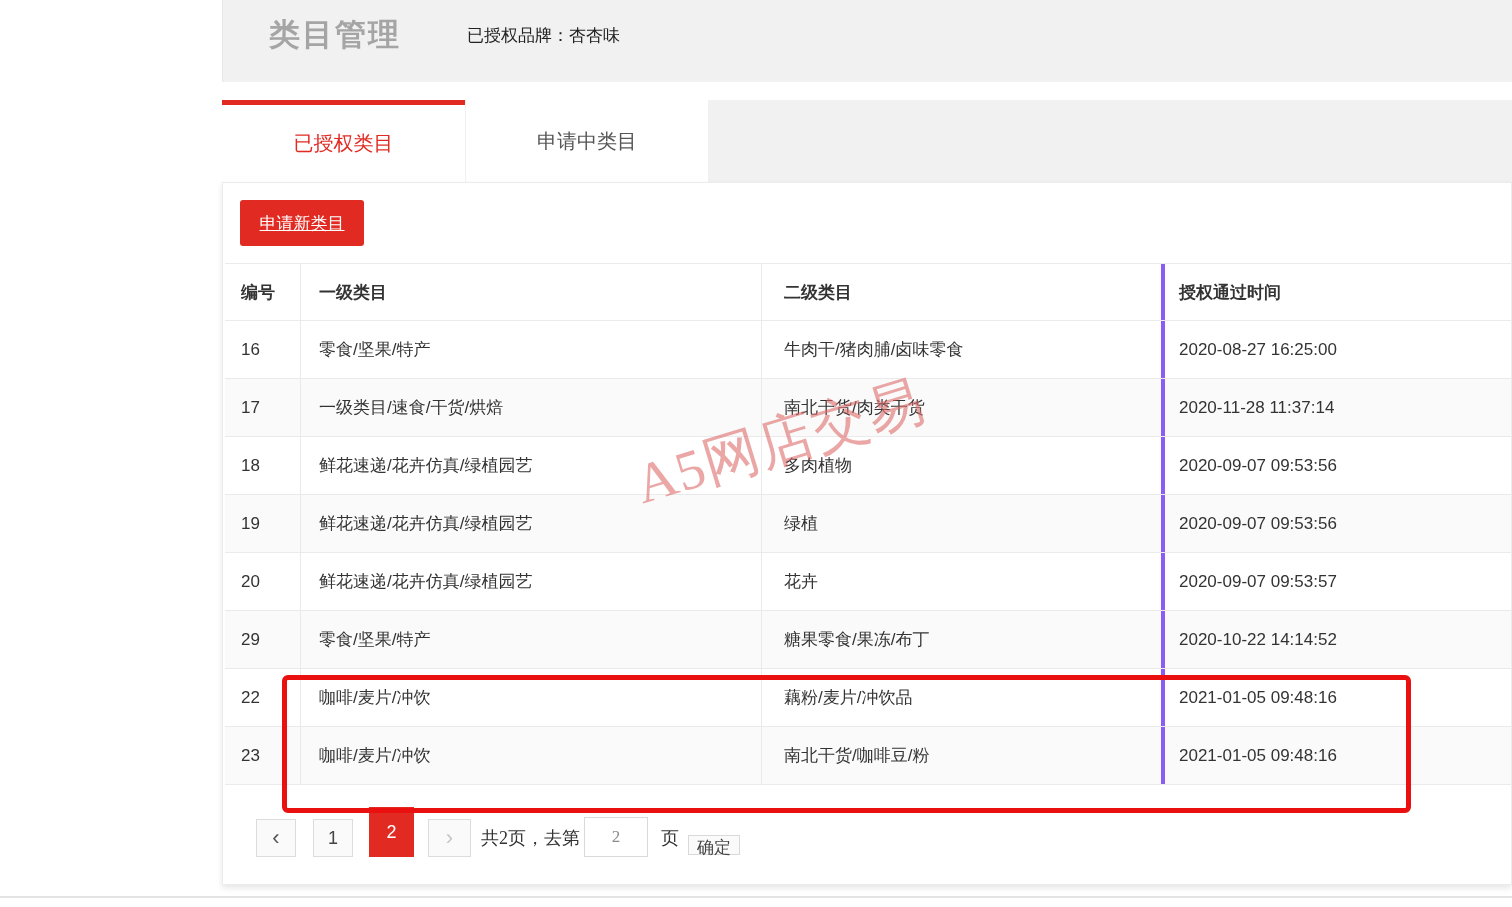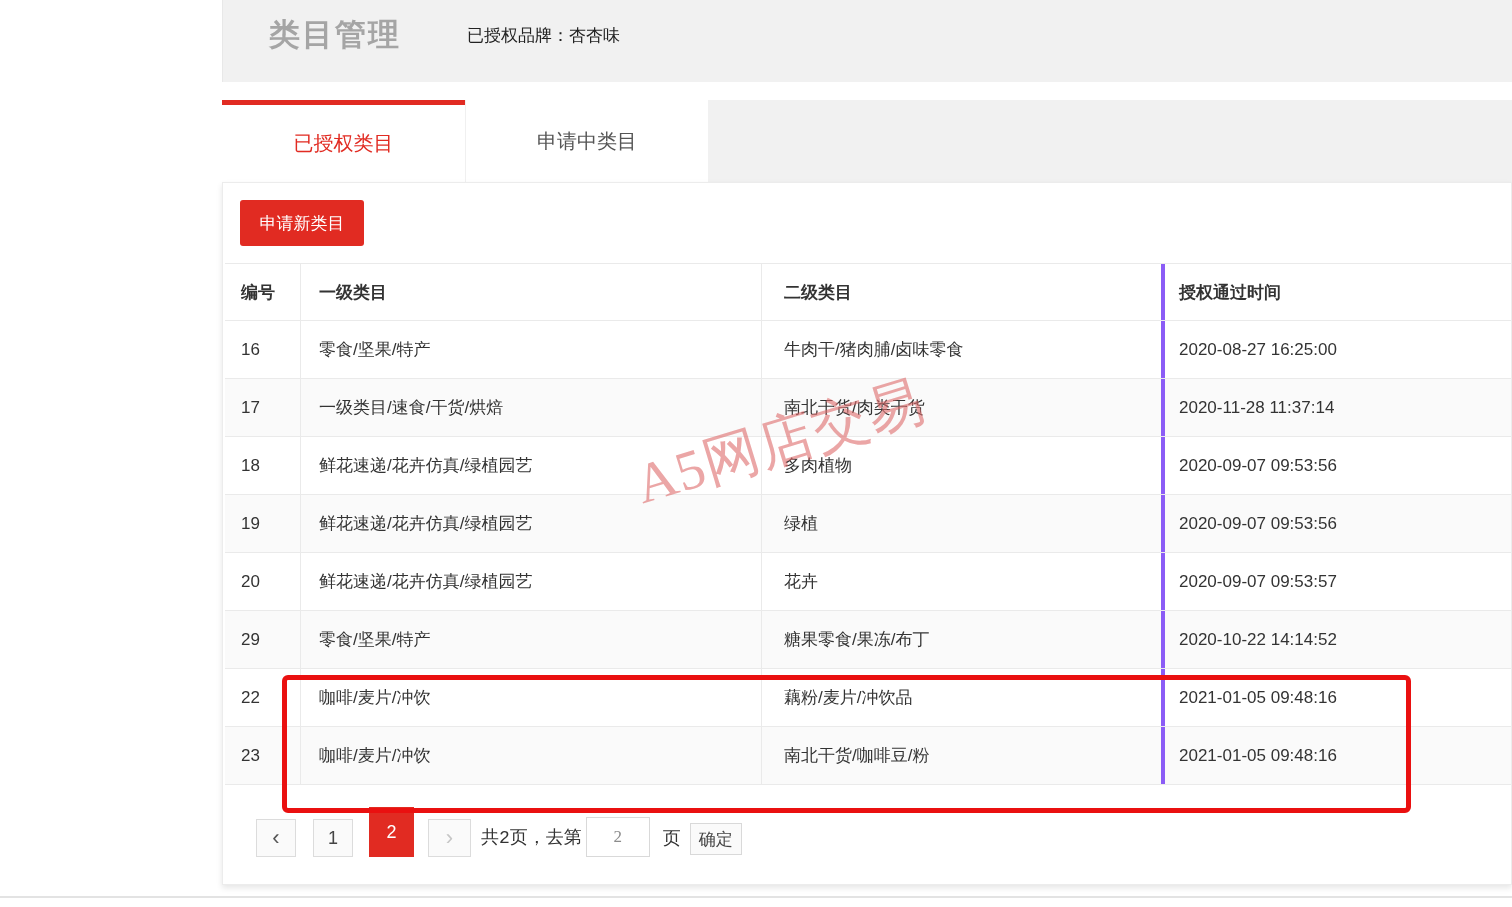--- a/index.html
+++ b/index.html
@@ -22,21 +22,21 @@
   .tab.active { left:222px; border-top:5px solid var(--accent,#e12b22); color:var(--accent,#e12b22); }
   .tab.inactive { left:465px; color:#555; border-left:1px solid #f0f0f0; }
   .tab-filler { position:absolute; left:708px; top:100px; width:804px; height:82px; background:#f1f1f1; }
 
   
   .panel { position:absolute; left:222px; top:182px; width:1290px; height:703px;
            background:#fff; border:1px solid #ececec; box-shadow:0 3px 6px rgba(0,0,0,.10); }
 
   .toolbar { position:absolute; left:17px; top:17px; right:0; height:46px; display:flex; align-items:center; overflow:hidden; }
   .apply-btn { width:124px; height:46px; flex:0 0 124px; background:var(--accent,#e12b22); color:#fff;
-               border:none; border-radius:3px; font-size:17px; cursor:pointer; font-family:inherit; }
+               border:none; border-radius:3px; font-size:17px; cursor:pointer; font-family:inherit;text-decoration:underline; }
   .notice { margin-left:9px; font-size:17px; color:#222; line-height:46px; white-space:nowrap; overflow:hidden; }
 
   
   .cat-table { position:absolute; left:2px; top:80px; right:0; }
   .tr { display:flex; height:58px; align-items:center; border-bottom:1px solid #eaeaea; background:#fff; }
   .tr.head { border-top:1px solid #eaeaea; font-weight:bold; }
   .tr.stripe { background:#fafafa; }
   .td { height:100%; display:flex; align-items:center; font-size:17px; color:#333; overflow:hidden; white-space:nowrap; }
   .c0 { width:75px;  padding-left:16px; }
   .c1 { width:461px; padding-left:18px; border-left:1px solid #eaeaea; }
@@ -46,27 +46,27 @@
   
   .pagination { position:absolute; left:33px; top:621px; height:53px; display:flex; align-items:flex-end; }
   .pg-btn { width:40px; height:38px; background:#fafafa; border:1px solid #dcdcdc;
             display:flex; align-items:center; justify-content:center;
             font-size:22px; cursor:pointer; color:#444; font-family:inherit; }
   .pg-btn.prev { margin-right:17px; color:#555; }
   .pg-btn.next { width:43px; margin-right:10px; color:#c6c6c6; }
   .pg-btn.page { margin-right:16px; font-size:18px; }
   .pg-btn.current { width:45px; height:50px; margin-right:14px; background:var(--accent,#e12b22);
                     border-color:var(--accent,#e12b22); color:#fff; }
-  .pg-text { font-family:Liberation Mono, monospace; font-size:18px; color:#333;
+  .pg-text { font-family:Liberation Serif, serif; font-size:18px; color:#333;
              line-height:38px; margin-right:4px; white-space:nowrap; }
   .pg-input { width:64px; height:40px; border:1px solid #d9d9d9; background:#fff; text-align:center;
               font-family:"Liberation Serif","DejaVu Serif",serif; font-size:17px; color:#8c8c8c; }
   .pg-unit { font-family:"Liberation Serif","DejaVu Serif",serif; font-size:18px; color:#333;
              line-height:38px; margin:0 9px 0 13px; }
-  .pg-confirm { width:52px; height:32px; margin-bottom:2px; background:#fafafa; border:1px solid #d9d9d9;
+  .pg-confirm { width:52px; height:20px; margin-bottom:2px; background:#fafafa; border:1px solid #d9d9d9;
                 font-family:Liberation Serif, serif; font-size:17px; color:#444; cursor:pointer; }
 
   
   .watermark { position:absolute; left:615px; top:405px; width:330px; text-align:center;
                font-family:"Liberation Serif","DejaVu Serif",serif; font-size:56px; letter-spacing:1px;
                color:var(--watermark,rgba(221,106,106,.60)); transform:rotate(-17deg);
                pointer-events:none; z-index:40; }
   .annotation-box { position:absolute; left:282px; top:675px; width:1129px; height:138px;
                     border:5px solid var(--annotation,#ea1010); border-radius:6px;
                     pointer-events:none; z-index:50; }

